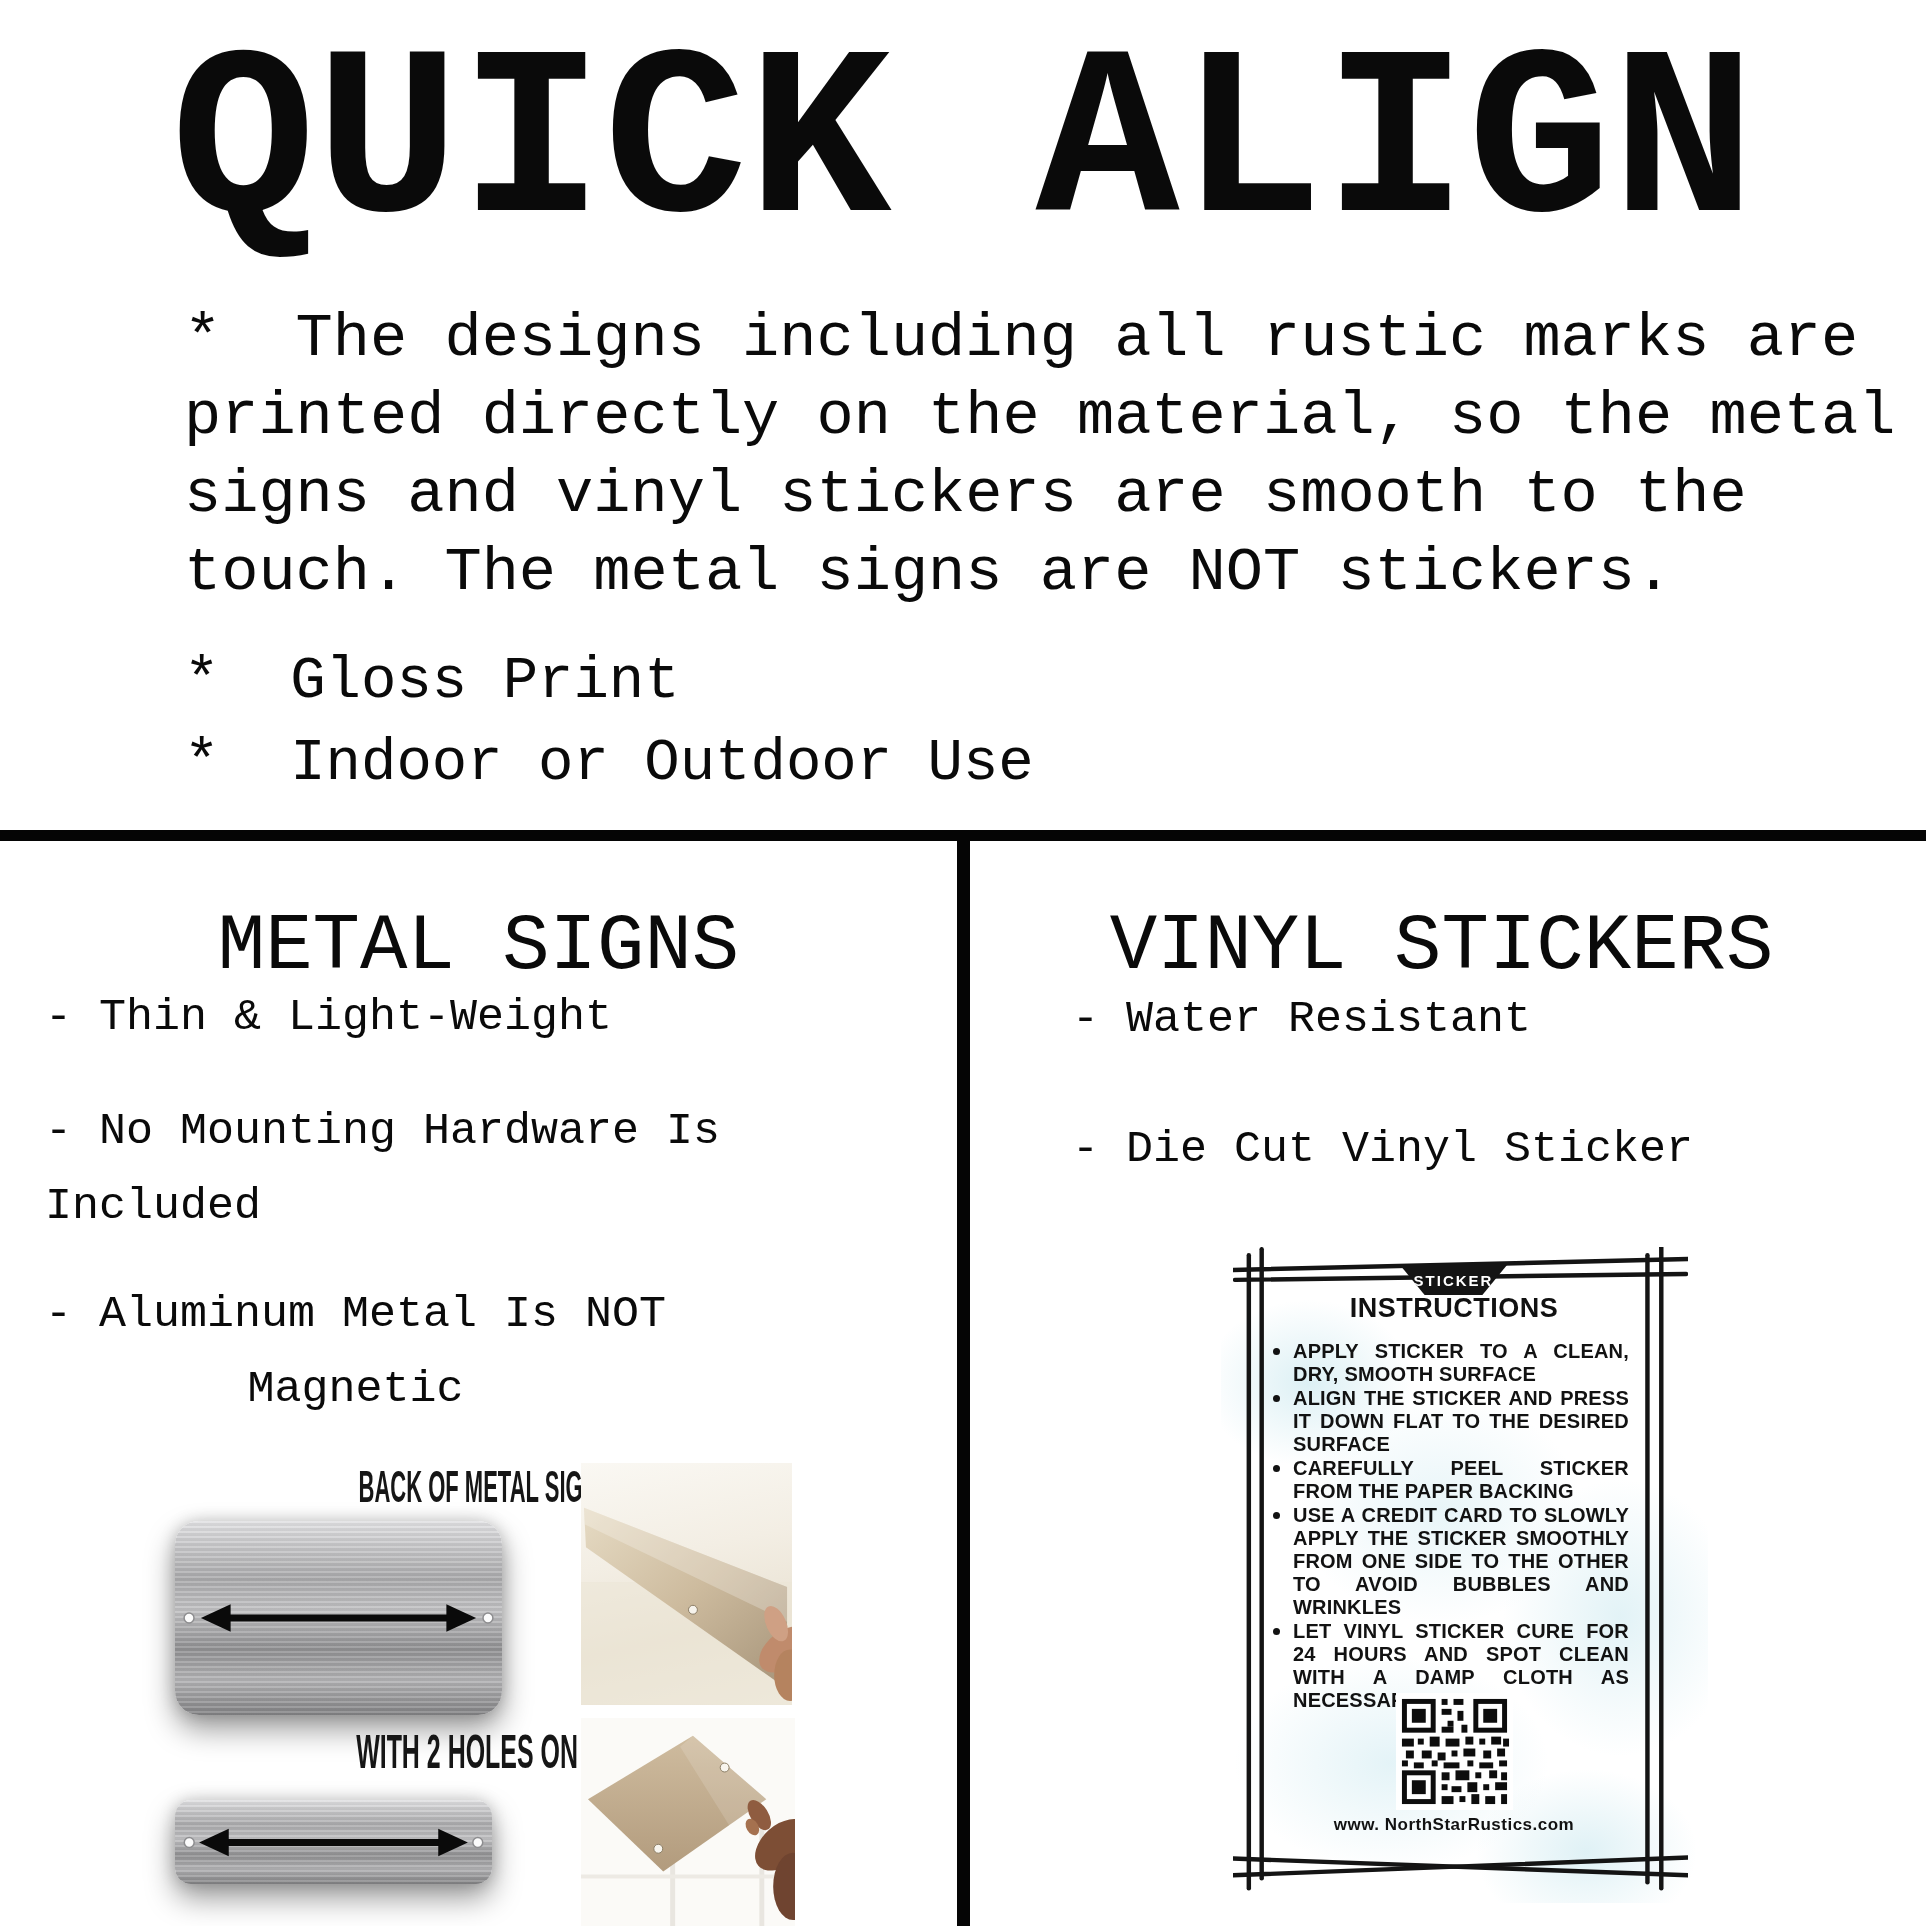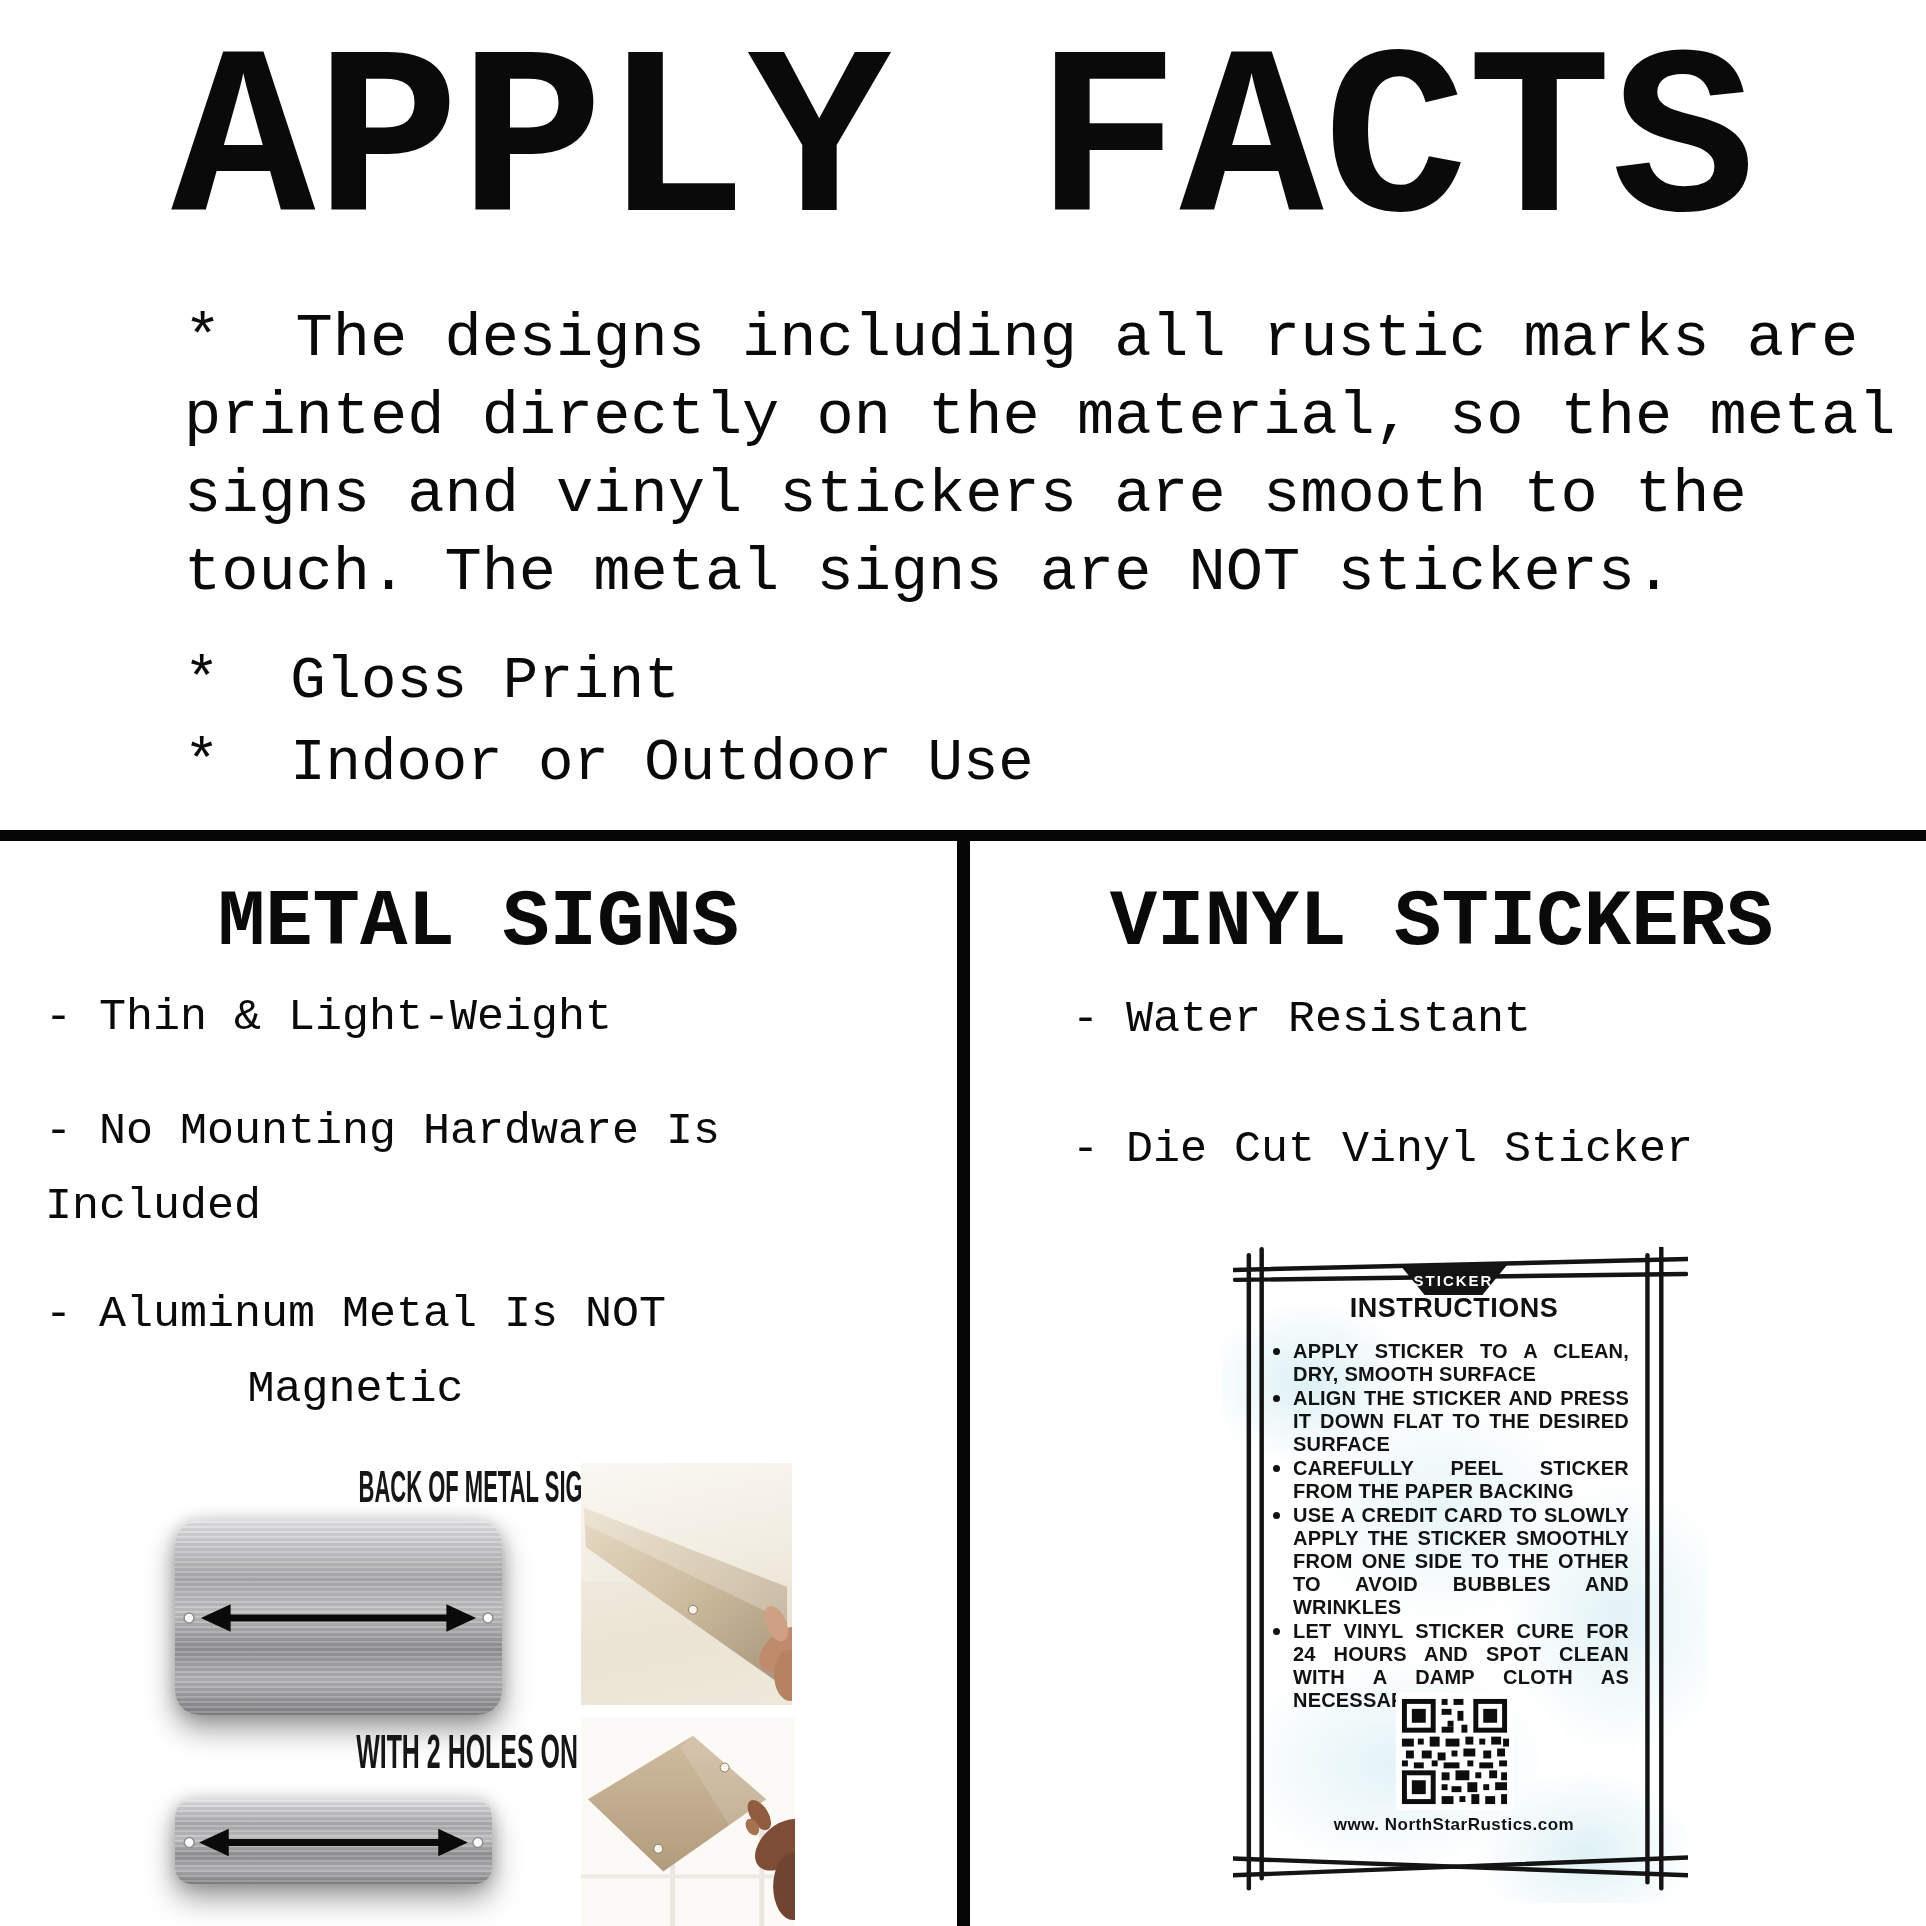--- a/index.html
+++ b/index.html
@@ -14,21 +14,21 @@
          line-height:248px;letter-spacing:0;}
   #intro-paragraph{left:184px;top:300px;font-size:62px;line-height:78px;}
   #intro-gloss{left:184px;top:644px;font-size:59px;line-height:75px;}
   #intro-indoor{left:184px;top:726px;font-size:59px;line-height:75px;}
 
   
   #divider-h{left:0;top:830px;width:1927px;height:11px;background:#050505;}
   #divider-v{left:957px;top:830px;width:13px;height:1097px;background:#050505;}
 
   
-  .col-heading{font-size:79px;font-weight:bold;line-height:87px;text-align:center;white-space:pre;}
+  .col-heading{font-size:79px;font-weight:normal;line-height:87px;text-align:center;white-space:pre;margin-top:24px;}
   #metal-heading{left:0;top:880px;width:957px;}
   #vinyl-heading{left:957px;top:880px;width:969px;}
   .bullet{font-size:45px;line-height:75px;}
   #metal-b1{left:45px;top:980px;}
   #metal-b2{left:45px;top:1094px;}
   #metal-b3{left:45px;top:1277px;text-align:center;}
   #vinyl-b1{left:1072px;top:982px;}
   #vinyl-b2{left:1072px;top:1066px;}
   #vinyl-b3{left:1072px;top:1112px;}
 
@@ -79,21 +79,21 @@
       text-align:justify;color:#121212;}
   #qr{left:163px;top:446px;width:117px;height:117px;background:#ffffff;}
   #card-website{left:0;top:568px;width:442px;text-align:center;font-size:17px;font-weight:bold;
       letter-spacing:0.5px;color:#121212;}
 </style>
 </head>
 <body>
 
 <div id="page">
 
-  <div id="title" class="abs mono">APPLY FACTS</div>
+  <div id="title" class="abs mono">QUICK ALIGN</div>
 
   <div id="intro-paragraph" class="abs mono">*  The designs including all rustic marks are
 printed directly on the material, so the metal
 signs and vinyl stickers are smooth to the
 touch. The metal signs are NOT stickers.</div>
   <div id="intro-gloss" class="abs mono">*  Gloss Print</div>
   <div id="intro-indoor" class="abs mono">*  Indoor or Outdoor Use</div>
 
   <div id="divider-h" class="abs"></div>
   <div id="divider-v" class="abs"></div>

